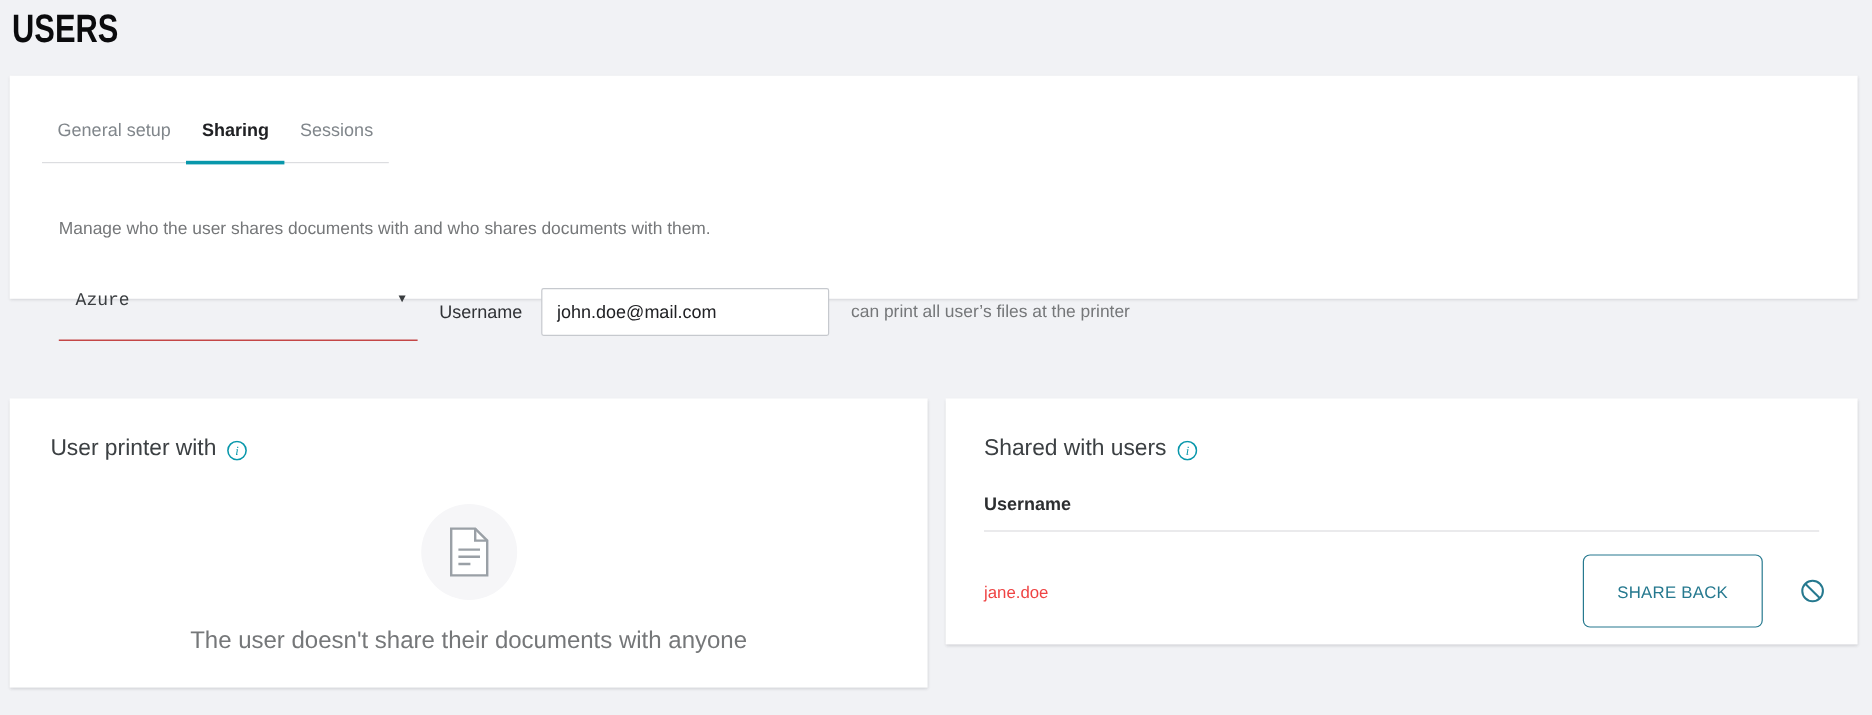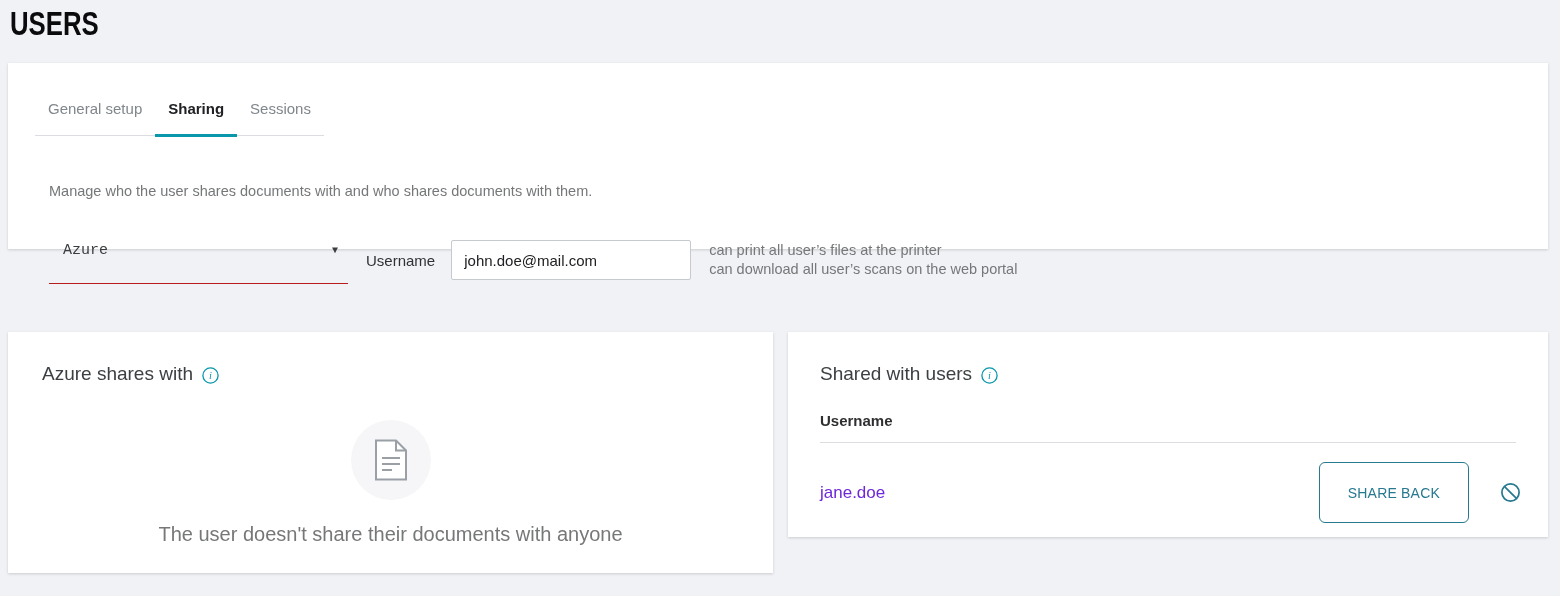--- a/index.html
+++ b/index.html
@@ -90,21 +90,21 @@
 
   
   .table-header {
     margin:27px 32px 0 32px; font-size:15px; font-weight:700; color:#2d2f31;
     padding-bottom:13px; border-bottom:1px solid #dcdde0;
   }
   .table-row {
     display:flex; align-items:center; height:99px;
     padding:0 27px 0 32px;
   }
-  .row-username { font-size:17px; color:#6d28d9; }
+  .row-username { font-size:14px; color:#ef4444; }
   .row-spacer { flex:1; }
   #share-back-btn { height:61px; padding:17px 28px; margin-right:31px; font-size:14px; }
   .block-icon { width:21px; height:21px; display:block; cursor:pointer; }
 </style>
 </head>
 <body>
 
 <div class="page-title">USERS</div>
 
 <div class="card" id="top-card">
@@ -119,28 +119,27 @@
 
   <div class="form-row">
     <div class="provider-select">
       <span>Azure</span>
       <span class="select-arrow">▼</span>
     </div>
     <span class="field-label">Username</span>
     <input class="text-input" type="text" value="john.doe@mail.com" style="">
     <div class="perm-note">
       <div>can print all user’s files at the printer</div>
-      <div>can download all user’s scans on the web portal</div>
     </div>
   </div>
 </div>
 
 <div class="card" id="left-card">
   <div class="card-title-row">
-    <span class="card-title">Azure shares with</span>
+    <span class="card-title">User printer with</span>
     <svg class="info-icon" viewBox="0 0 17 17">
       <circle cx="8.5" cy="8.5" r="7.6" fill="none" stroke="#0897ab" stroke-width="1.3"></circle>
       <text x="8.5" y="12.3" text-anchor="middle" font-family="'Liberation Serif',serif" font-size="10.5" font-style="italic" fill="#0897ab">i</text>
     </svg>
   </div>
   <div class="empty-circle">
     <svg width="34" height="42" viewBox="0 0 34 42">
       <path d="M2 1.5 H22 L32 11.5 V40.5 H2 Z" fill="#fff" stroke="#9aa0a6" stroke-width="2"></path>
       <path d="M22 1.5 V11.5 H32" fill="none" stroke="#9aa0a6" stroke-width="2"></path>
       <line x1="8" y1="19" x2="26" y2="19" stroke="#9aa0a6" stroke-width="2"></line>

